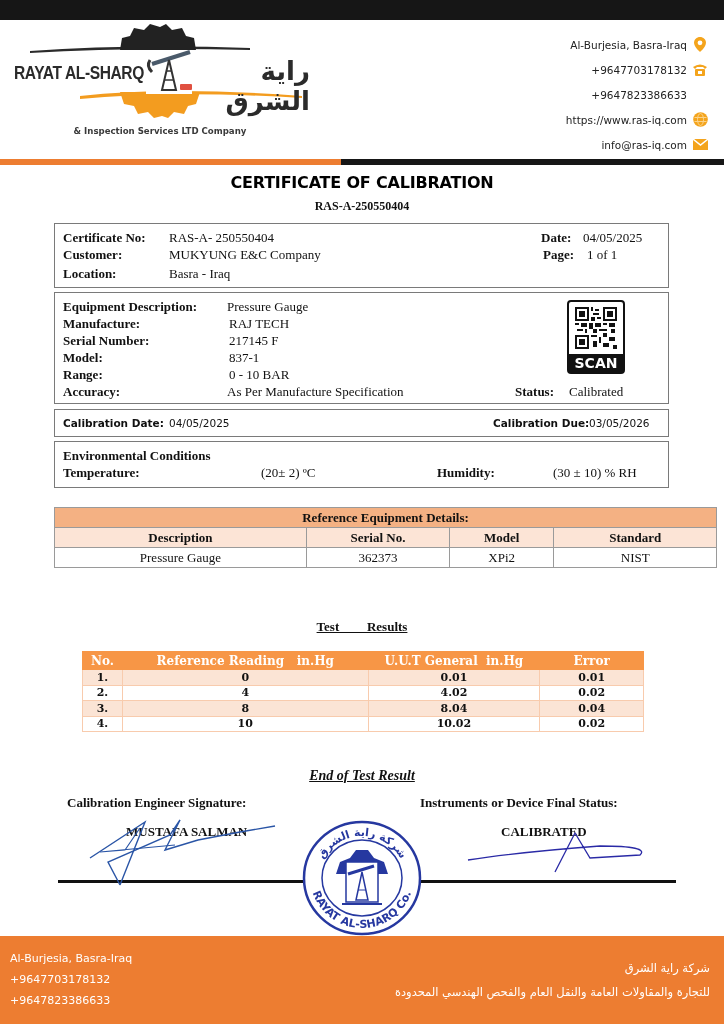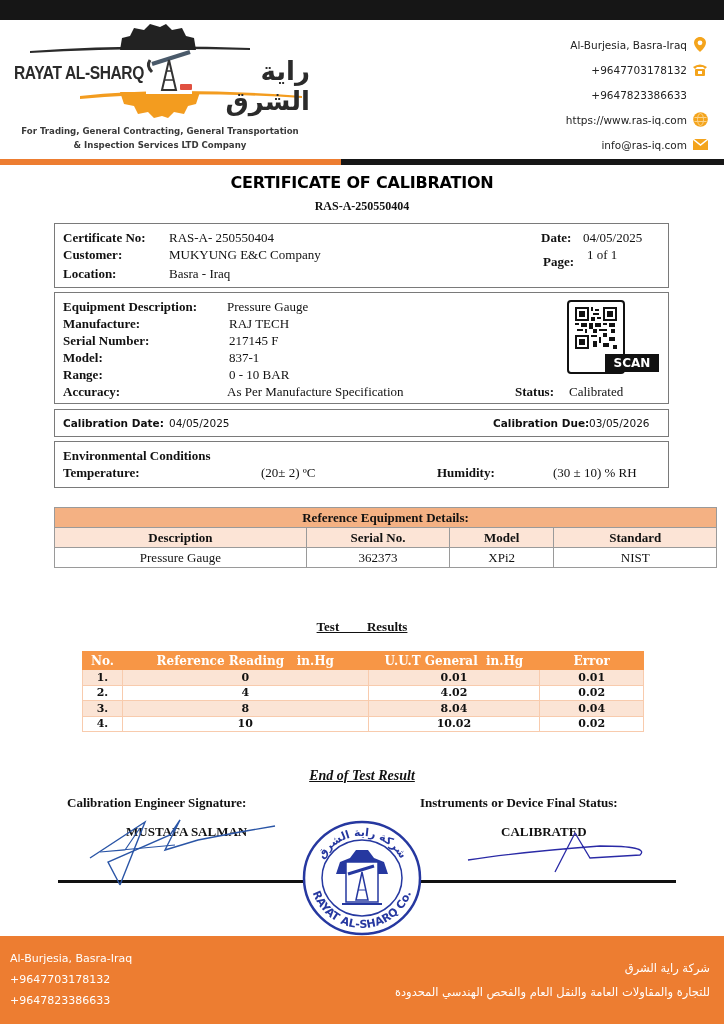--- a/index.html
+++ b/index.html
@@ -32,21 +32,21 @@
   .lbl { font-weight: bold; }
 
   .box1 { top: 223px; height: 65px; }
   .box2 { top: 292px; height: 112px; }
   .box3 { top: 409px; height: 28px; }
   .box4 { top: 441px; height: 47px; }
   .box3 .row-abs { font-family: "DejaVu Sans", sans-serif; font-size: 10.5px; }
 
   .qr { position: absolute; left: 512px; top: 7px; width: 58px; height: 74px; border: 2px solid #111; border-radius: 4px; background: #fff; }
   .qr-code { position: absolute; left: 6px; top: 4px; width: 42px; height: 44px; }
-  .qr-label { position: absolute; left: 0; bottom: 0; width: 100%; height: 18px; background: #111; color: #fff; font-family: "DejaVu Sans", sans-serif; font-weight: bold; font-size: 12px; text-align: center; line-height: 18px; margin-left: 36px; }
+  .qr-label { position: absolute; left: 0; bottom: 0; width: 100%; height: 18px; background: #111; color: #fff; font-family: "DejaVu Sans", sans-serif; font-weight: bold; font-size: 14px; text-align: center; line-height: 18px; }
 
   
   table { border-collapse: collapse; }
   .ref-table { position: absolute; left: 54px; top: 507px; width: 663px; font-size: 13px; }
   .ref-table td, .ref-table th { border: 1px solid #9a9a9a; text-align: center; height: 20px; padding: 0 4px; }
   .ref-table .cap { background: #f4b183; font-weight: bold; }
   .ref-table .hdr th { background: #fce4d6; font-weight: bold; }
 
   .tr-title { position: absolute; left: 0; width: 724px; top: 619px; text-align: center; font-weight: bold; font-size: 13px; text-decoration: underline; word-spacing: 6px; }
 
@@ -89,21 +89,20 @@
     <path d="M140 36 Q136 42 142 48" stroke="#333" stroke-width="3" fill="none"></path>
     <path d="M152 66 L159 36 L166 66 Z" stroke="#333" stroke-width="2" fill="none"></path>
     <line x1="154" y1="56" x2="164" y2="56" stroke="#333" stroke-width="1.5"></line>
     <line x1="156" y1="47" x2="162" y2="47" stroke="#333" stroke-width="1.5"></line>
     <rect x="170" y="60" width="12" height="6" fill="#e05040" rx="1"></rect>
   </svg>
   <div class="logo-en">RAYAT AL-SHARQ</div>
   <div class="logo-ar">راية الشرق</div>
 </div>
 <div class="tagline">
-  <div>For Trading, General Contracting, General Transportation</div>
   <div>&amp; Inspection Services LTD Company</div>
 </div>
 
 <div class="contacts">
   <div class="contact-row">
     <span>Al-Burjesia, Basra-Iraq</span>
     <span class="ico">
       <svg width="12" height="15" viewBox="0 0 12 15">
           <path d="M6 0 C2.7 0 0 2.6 0 5.8 C0 10 6 15 6 15 C6 15 12 10 12 5.8 C12 2.6 9.3 0 6 0 Z" fill="#f4a41c"></path>
           <circle cx="6" cy="5.8" r="2.4" fill="#fff"></circle>
@@ -154,21 +153,21 @@
 
 <div class="box box1">
   <div class="row-abs lbl" style="left:8px;top:6px">Certificate No:</div>
   <div class="row-abs" style="left:114px;top:6px">RAS-A- 250550404</div>
   <div class="row-abs lbl" style="left:8px;top:23px">Customer:</div>
   <div class="row-abs" style="left:114px;top:23px">MUKYUNG E&amp;C Company</div>
   <div class="row-abs lbl" style="left:8px;top:42px">Location:</div>
   <div class="row-abs" style="left:114px;top:42px">Basra - Iraq</div>
   <div class="row-abs lbl" style="left:486px;top:6px">Date:</div>
   <div class="row-abs" style="left:528px;top:6px">04/05/2025</div>
-  <div class="row-abs lbl" style="left:488px;top:30px">Page:</div>
+  <div class="row-abs lbl" style="left:488px;top:23px">Page:</div>
   <div class="row-abs" style="left:532px;top:23px">1 of 1</div>
 </div>
 
 <div class="box box2">
   <div class="row-abs lbl" style="left:8px;top:6px">Equipment Description:</div>
   <div class="row-abs" style="left:172px;top:6px">Pressure Gauge</div>
   <div class="row-abs lbl" style="left:8px;top:23px">Manufacture:</div>
   <div class="row-abs" style="left:174px;top:23px">RAJ TECH</div>
   <div class="row-abs lbl" style="left:8px;top:40px">Serial Number:</div>
   <div class="row-abs" style="left:174px;top:40px">217145 F</div>

